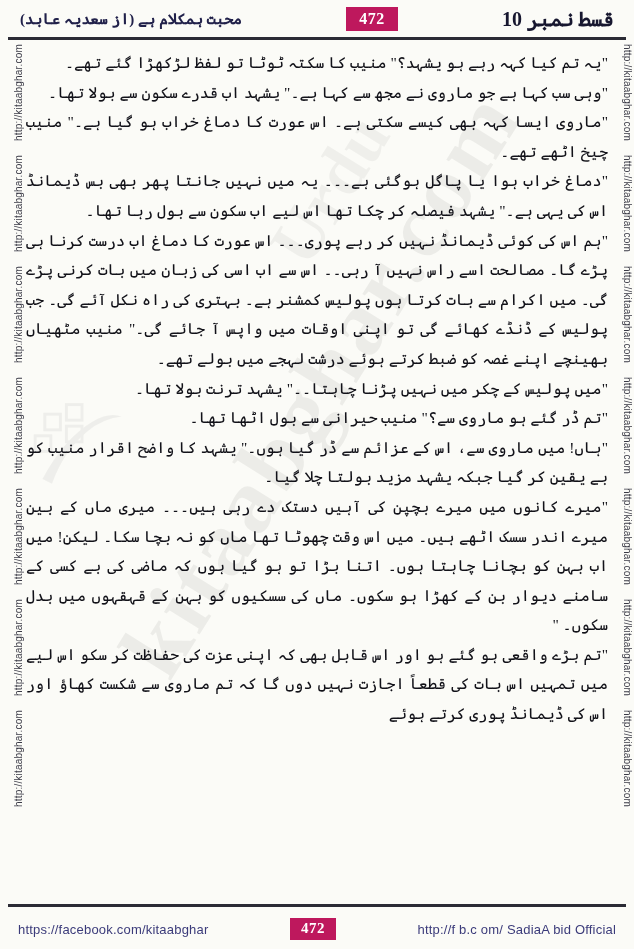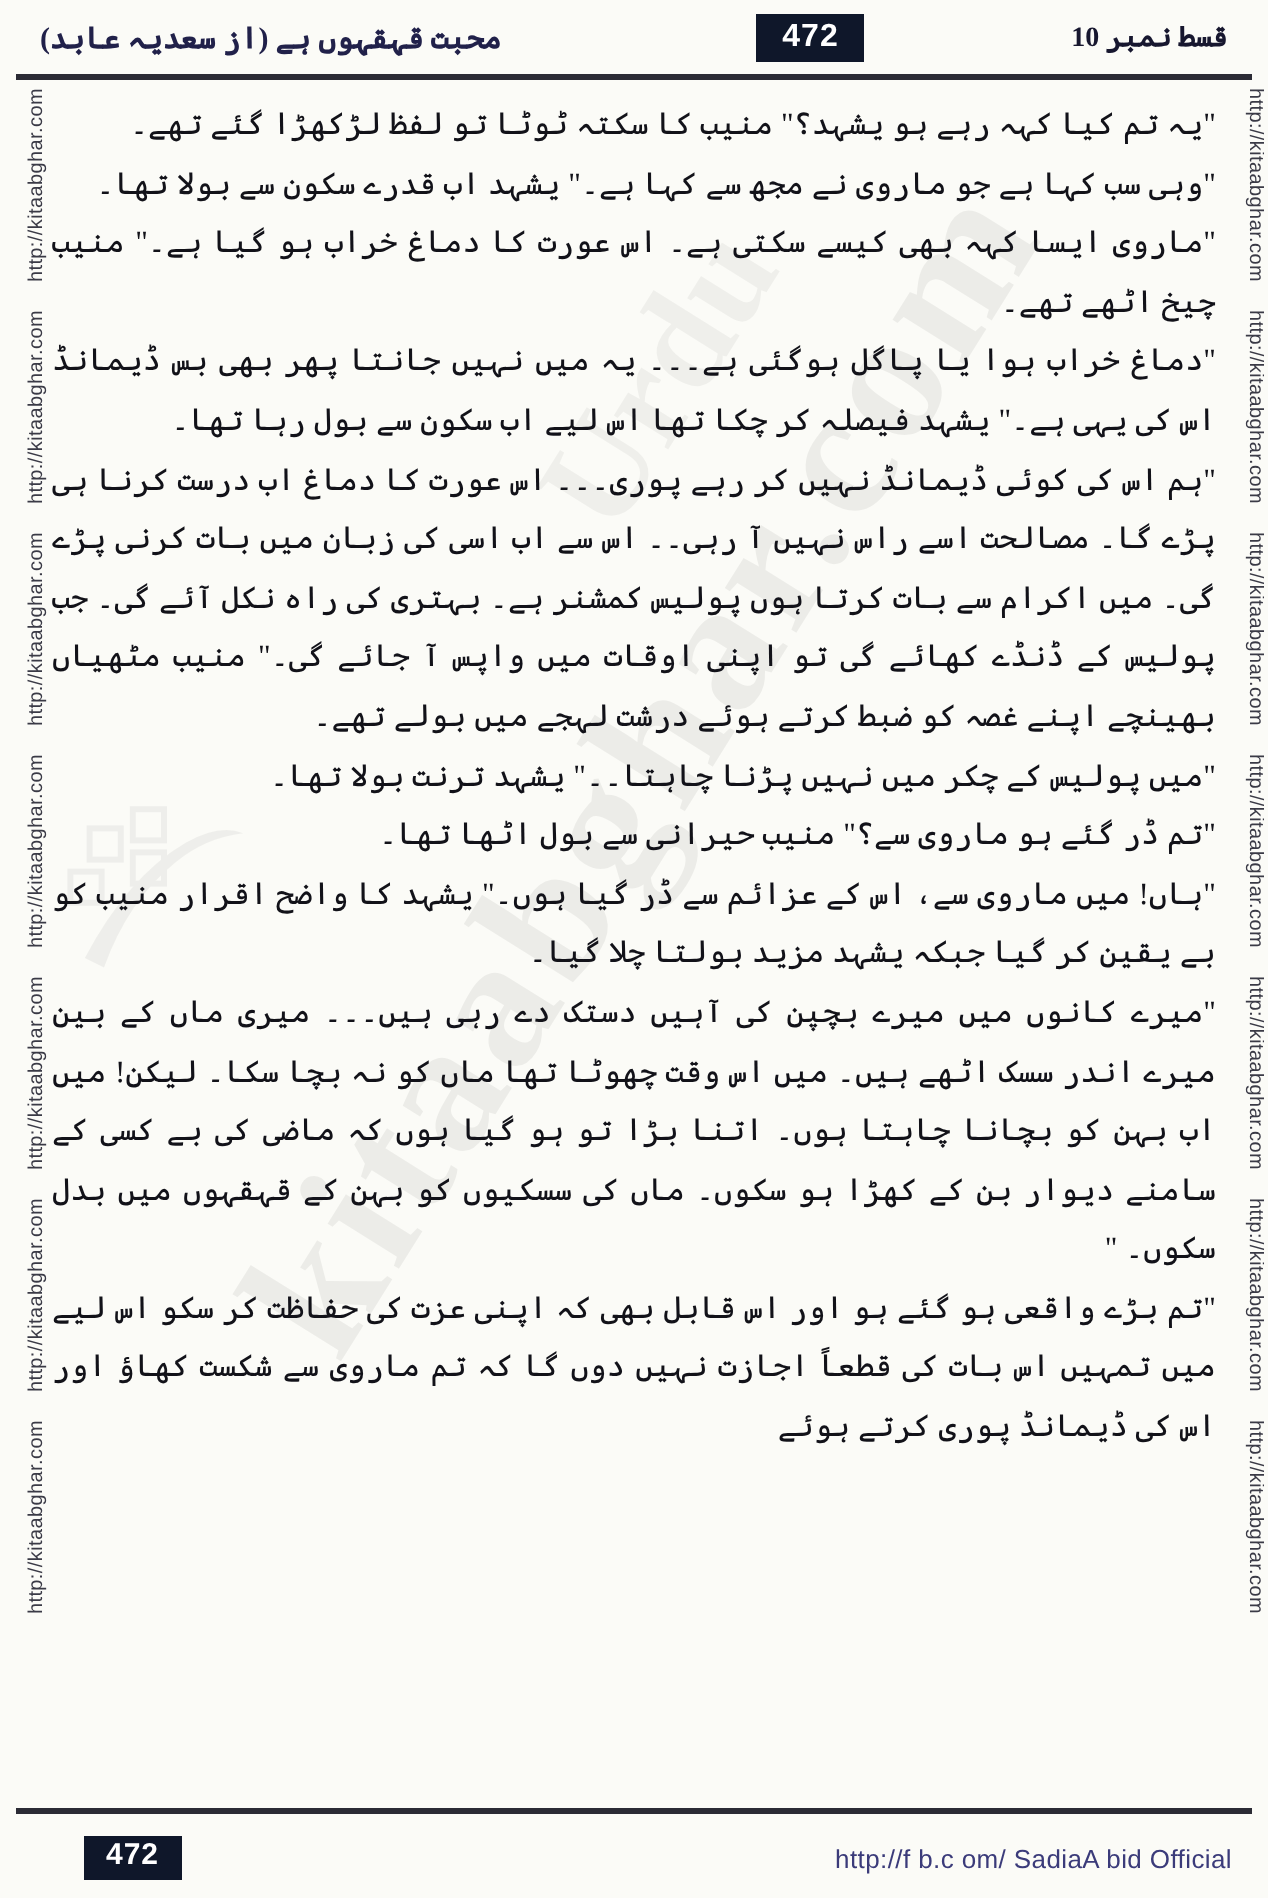--- a/index.html
+++ b/index.html
@@ -92,36 +92,35 @@
   .header-right {
     font-family: "Liberation Serif", serif;
     font-size: 15px;
     font-weight: 700;
     color: #21214a;
     direction: rtl;
     white-space: nowrap;
   }
   .header-left {
     font-family: "Liberation Serif", serif;
-    font-size: 14px;
+    font-size: 20px;
     font-weight: 700;
     color: #17172f;
     direction: rtl;
     white-space: nowrap;
   }
   .page-badge {
-    background: #0f172a;
+    background: #be185d;
     color: #ffffff;
-    font-family: Liberation Sans, sans-serif;
+    font-family: Liberation Serif, serif;
     font-size: 16px;
     font-weight: 700;
     padding: 3px 13px 4px 13px;
     letter-spacing: 0.5px;
     line-height: 1.1;
-    margin-left: 24px;
   }
   .rule-top {
     position: absolute;
     left: 8px;
     top: 37px;
     width: 618px;
     height: 3px;
     background: #2b2b35;
     z-index: 5;
   }
@@ -227,21 +226,21 @@
     <path d="M12 70 q18 -34 42 -48 q14 -8 24 -4 q-16 2 -28 12 q-20 16 -30 44 z" fill="#888"></path>
     <rect x="14" y="16" width="13" height="13" fill="none" stroke="#888" stroke-width="2.5"></rect>
     <rect x="32" y="8" width="13" height="13" fill="none" stroke="#888" stroke-width="2.5"></rect>
     <rect x="32" y="26" width="13" height="13" fill="none" stroke="#888" stroke-width="2.5"></rect>
     <rect x="6" y="34" width="13" height="13" fill="none" stroke="#888" stroke-width="2.5"></rect>
   </svg>
 
   <div class="header">
     <div class="header-left">قسط نمبر 10</div>
     <div class="page-badge">472</div>
-    <div class="header-right">محبت قہقہوں ہے (از سعدیہ عابد)</div>
+    <div class="header-right">محبت ہمکلام ہے (از سعدیہ عابد)</div>
   </div>
   <div class="rule-top"></div>
 
   <div class="side-marks left">
     <span class="side-mark">http://kitaabghar.com</span>
     <span class="side-mark">http://kitaabghar.com</span>
     <span class="side-mark">http://kitaabghar.com</span>
     <span class="side-mark">http://kitaabghar.com</span>
     <span class="side-mark">http://kitaabghar.com</span>
     <span class="side-mark">http://kitaabghar.com</span>
@@ -266,17 +265,18 @@
     <p class="para">"ہم اس کی کوئی ڈیمانڈ نہیں کر رہے پوری۔۔۔ اس عورت کا دماغ اب درست کرنا ہی پڑے گا۔ مصالحت اسے راس نہیں آ رہی۔۔ اس سے اب اسی کی زبان میں بات کرنی پڑے گی۔ میں اکرام سے بات کرتا ہوں پولیس کمشنر ہے۔ بہتری کی راہ نکل آئے گی۔ جب پولیس کے ڈنڈے کھائے گی تو اپنی اوقات میں واپس آ جائے گی۔" منیب مٹھیاں بھینچے اپنے غصہ کو ضبط کرتے ہوئے درشت لہجے میں بولے تھے۔</p>
     <p class="para">"میں پولیس کے چکر میں نہیں پڑنا چاہتا۔۔" یشہد ترنت بولا تھا۔</p>
     <p class="para">"تم ڈر گئے ہو ماروی سے؟" منیب حیرانی سے بول اٹھا تھا۔</p>
     <p class="para">"ہاں! میں ماروی سے، اس کے عزائم سے ڈر گیا ہوں۔" یشہد کا واضح اقرار منیب کو بے یقین کر گیا جبکہ یشہد مزید بولتا چلا گیا۔</p>
     <p class="para">"میرے کانوں میں میرے بچپن کی آہیں دستک دے رہی ہیں۔۔۔ میری ماں کے بین میرے اندر سسک اٹھے ہیں۔ میں اس وقت چھوٹا تھا ماں کو نہ بچا سکا۔ لیکن! میں اب بہن کو بچانا چاہتا ہوں۔ اتنا بڑا تو ہو گیا ہوں کہ ماضی کی بے کسی کے سامنے دیوار بن کے کھڑا ہو سکوں۔ ماں کی سسکیوں کو بہن کے قہقہوں میں بدل سکوں۔ "</p>
     <p class="para">"تم بڑے واقعی ہو گئے ہو اور اس قابل بھی کہ اپنی عزت کی حفاظت کر سکو اس لیے میں تمہیں اس بات کی قطعاً اجازت نہیں دوں گا کہ تم ماروی سے شکست کھاؤ اور اس کی ڈیمانڈ پوری کرتے ہوئے</p>
   </div>
 
   <div class="rule-bottom"></div>
   <div class="footer">
+    <a class="footer-link" href="#">https://facebook.com/kitaabghar</a>
     <div class="page-badge">472</div>
     <a class="footer-link" href="#">http://f b.c om/ SadiaA bid Official</a>
   </div>
 
 </div>
 
 </body></html>

